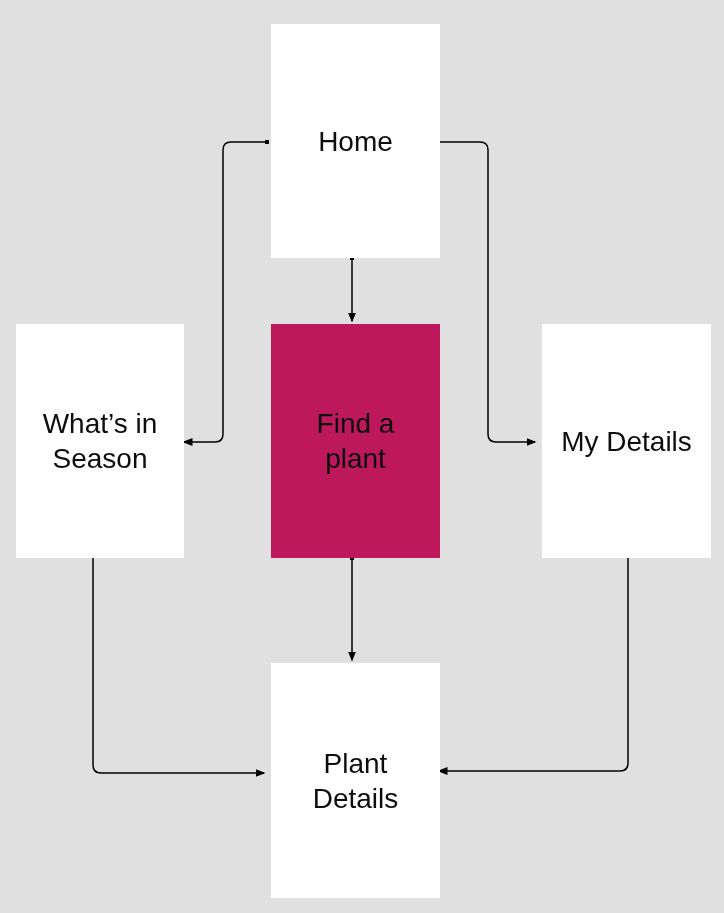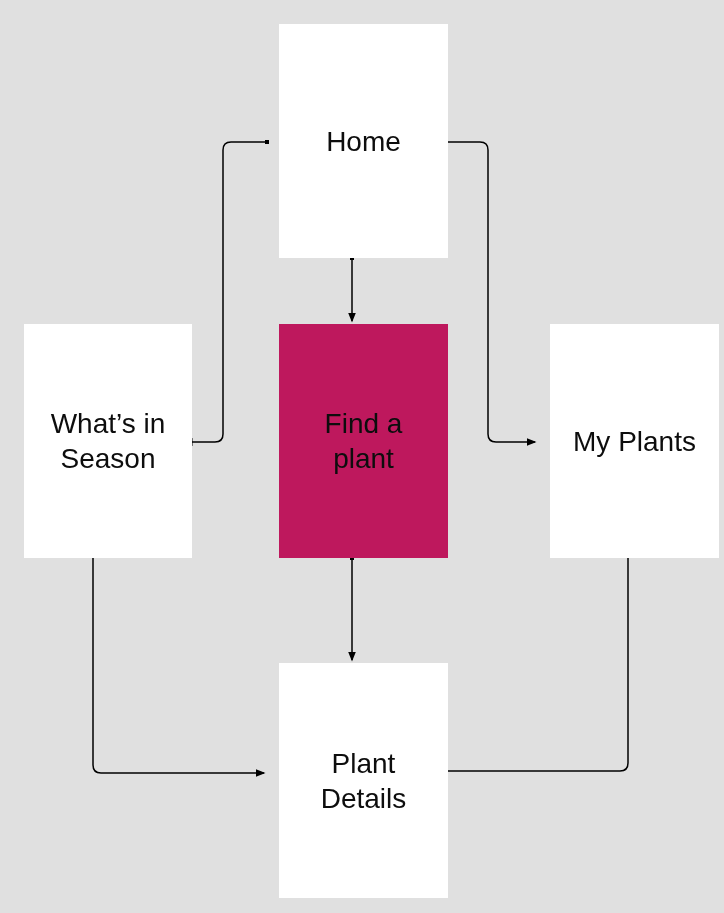--- a/index.html
+++ b/index.html
@@ -19,21 +19,21 @@
     top: 0;
     width: 724px;
     height: 913px;
   }
   #edge-layer path.edge {
     fill: none;
     stroke-width: 1.5px;
   }
   #node-layer {
     position: absolute;
-    left: 12px;
+    left: 4px;
     top: 0;
     width: 632px;
     height: 913px;
     pointer-events: none;
   }
   .node {
     position: absolute;
     display: flex;
     align-items: center;
     justify-content: center;
@@ -71,19 +71,19 @@
       <div class="node" style="left: 267px; top: 24px; width: 169px; height: 234px; background: rgb(255, 255, 255);">
         <span class="node-label" style="color: rgb(13, 13, 13);">Home</span>
       </div>
       <div class="node" style="left: 12px; top: 324px; width: 168px; height: 234px; background: rgb(255, 255, 255);">
         <span class="node-label" style="color: rgb(13, 13, 13);">What’s in<br>Season</span>
       </div>
       <div class="node" style="left: 267px; top: 324px; width: 169px; height: 234px; background: #be185d;">
         <span class="node-label" style="color: rgb(13, 13, 13);">Find a<br>plant</span>
       </div>
       <div class="node" style="left: 538px; top: 324px; width: 169px; height: 234px; background: rgb(255, 255, 255);">
-        <span class="node-label" style="color: rgb(13, 13, 13);">My Plants</span>
+        <span class="node-label" style="color: rgb(13, 13, 13);">My Details</span>
       </div>
       <div class="node" style="left: 267px; top: 663px; width: 169px; height: 235px; background: rgb(255, 255, 255);">
         <span class="node-label" style="color: rgb(13, 13, 13);">Plant<br>Details</span>
       </div>
     </div>
 </div>
 
 </body></html>

